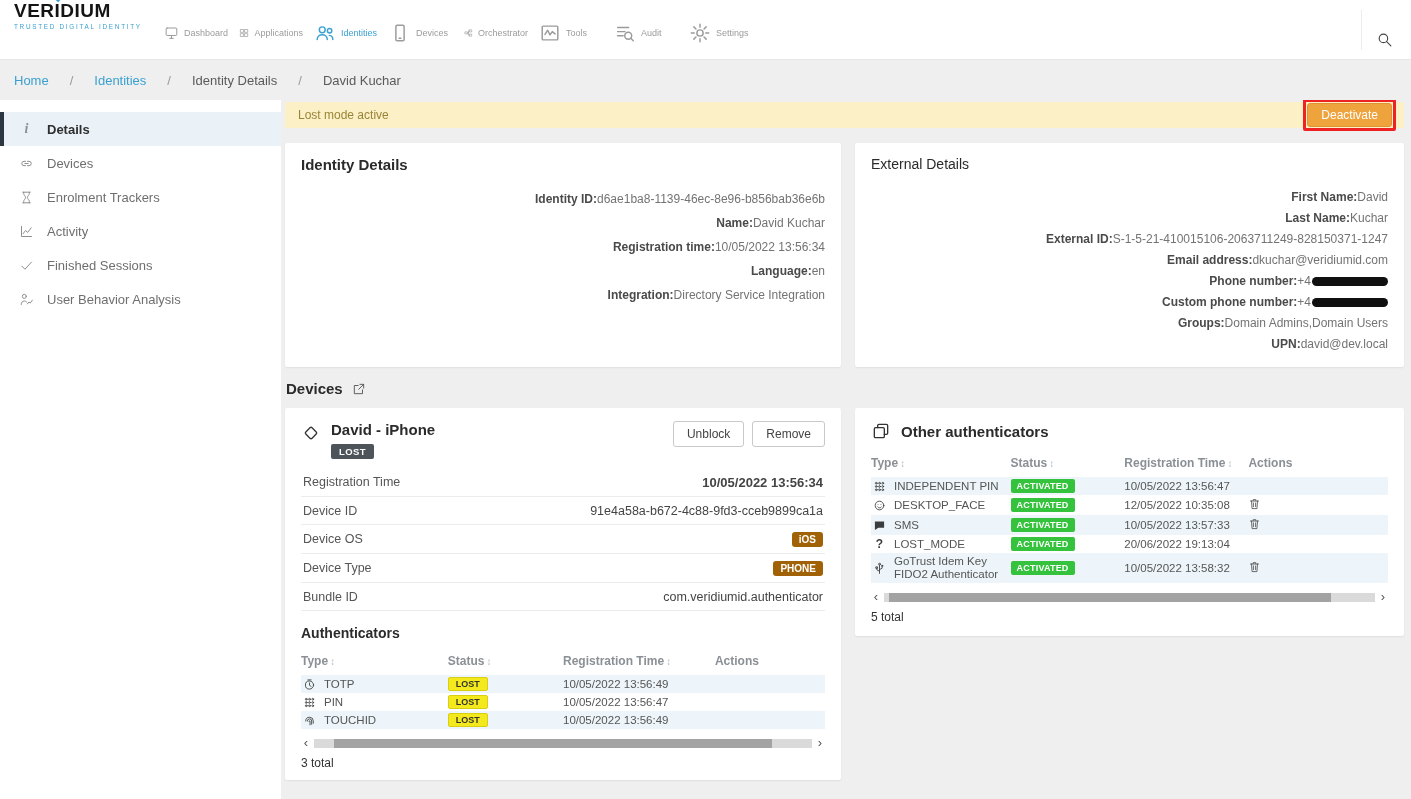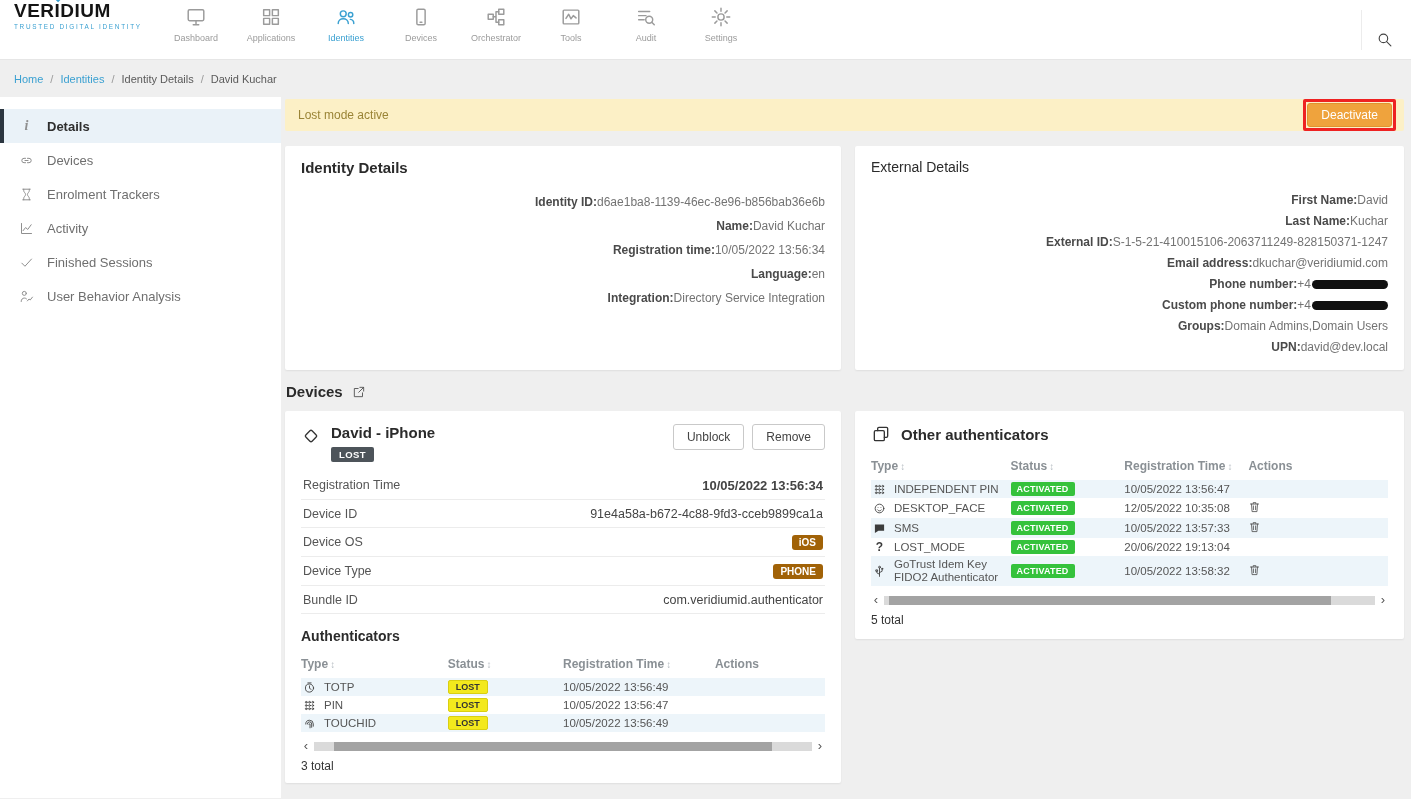--- a/index.html
+++ b/index.html
@@ -7,44 +7,44 @@
   body{background:#efefef;font-family:"Liberation Sans",sans-serif;color:#333}
   .svg-ic{fill:none;stroke:currentColor;stroke-width:1.6;stroke-linecap:round;stroke-linejoin:round}
 
   
   .topbar{height:60px;background:#fff;border-bottom:1px solid #e6e6e6;display:flex;}
   .logo{padding-left:14px;width:152px;flex-shrink:0;cursor:pointer}
   .logo-name{font-size:19px;font-weight:bold;letter-spacing:.5px;color:#141414;position:relative;display:inline-block}
   .logo-diamond{position:absolute;top:-6px;left:41px;color:#3aa0d1;font-size:8px;font-style:normal}
   .logo-tagline{font-size:6.4px;letter-spacing:1.7px;color:#3aa0d1;margin-top:1px;white-space:nowrap}
   .nav{display:flex;gap:11px;margin-left:12px}
-  .nav-item{width:64px;display:flex;flex-direction:column;align-items:center;gap:5px;padding-top:6px;color:#9b9b9b;font-size:9px;cursor:pointer}
+  .nav-item{width:64px;display:flex;align-items:center;gap:5px;padding-top:6px;color:#9b9b9b;font-size:9px;cursor:pointer}
   .nav-item svg{width:22px;height:22px}
   .nav-item.active{color:#3aa0d1}
   .searchbox{margin-left:auto;margin-right:4px;width:46px;height:40px;display:flex;align-items:flex-end;justify-content:center;border-left:1px solid #ececec;align-self:center;cursor:pointer;padding-bottom:2px}
   .searchbox svg{width:17px;height:17px;color:#444}
 
   
-  .breadcrumb{padding:13px 14px 12px;font-size:11px;display:flex;gap:7px;align-items:center}
+  .breadcrumb{padding:13px 14px 12px;font-size:13px;display:flex;gap:21px;align-items:center}
   .crumb-link{color:#3aa0d1;cursor:pointer}
   .crumb-cur{color:#5a5a5a}
   .crumb-sep{color:#9a9a9a}
 
   
   .layout{display:flex;gap:2px;height:701px}
   .sidebar{width:281px;background:#fff;padding-top:12px;flex-shrink:0}
   .side-item{height:34px;display:flex;align-items:center;gap:12px;padding-left:14px;font-size:13px;color:#6f6f6f;cursor:pointer;border-left:4px solid transparent}
   .side-item .ic{width:17px;text-align:center;color:#8f8f8f;flex-shrink:0}
   .side-item svg{width:15px;height:15px;display:block;margin:0 auto}
   .side-item.active{background:#eaf2f8;border-left-color:#2c3640;color:#2e2e2e;font-weight:bold}
   .glyph-i{font-family:"Liberation Serif",serif;font-style:italic;font-weight:bold;font-size:14px}
   .main{flex:1;padding:2px 7px 0 2px;overflow:hidden}
 
   
-  .banner{height:32px;background:#fcf0c6;border-radius:2px;display:flex;align-items:center;padding:0 8px 0 13px;margin-bottom:15px}
+  .banner{height:26px;background:#fcf0c6;border-radius:2px;display:flex;align-items:center;padding:0 8px 0 13px;margin-bottom:15px}
   .banner-text{font-size:12px;color:#9a8436}
   .deactivate-wrap{margin-left:auto;border:3px solid #ee2222;padding:1px;border-radius:2px}
   .btn-deactivate{display:block;background:#efa33d;border:1px solid #e09330;color:#fff;font-size:12px;padding:4px 13px;border-radius:3px;cursor:pointer;font-family:inherit}
 
   
   .cards-row{display:flex;gap:14px;margin-bottom:13px;align-items:stretch}
   .card{background:#fff;border-radius:2px;box-shadow:0 1px 2px rgba(0,0,0,.07);padding:13px 16px}
   .card.identity{width:556px;flex-shrink:0}
   .card.external{flex:1}
   .card-title{font-size:15px;font-weight:bold;color:#2b2b2b;margin-bottom:14px}

